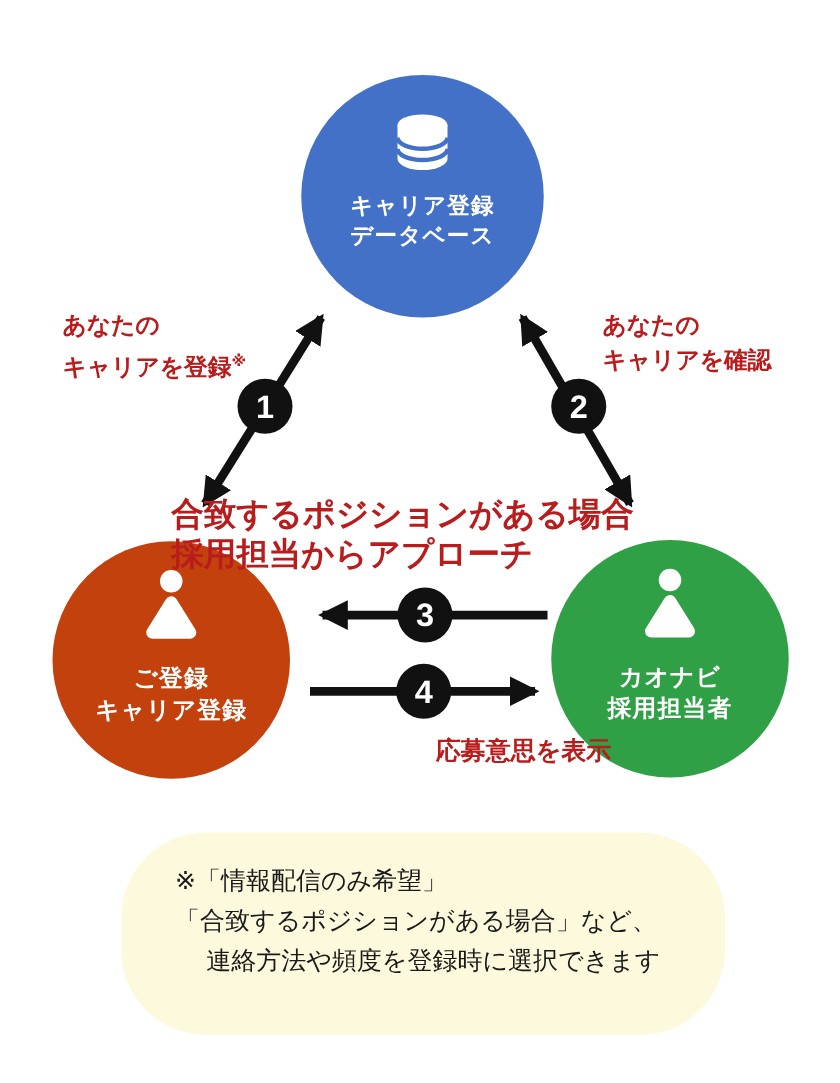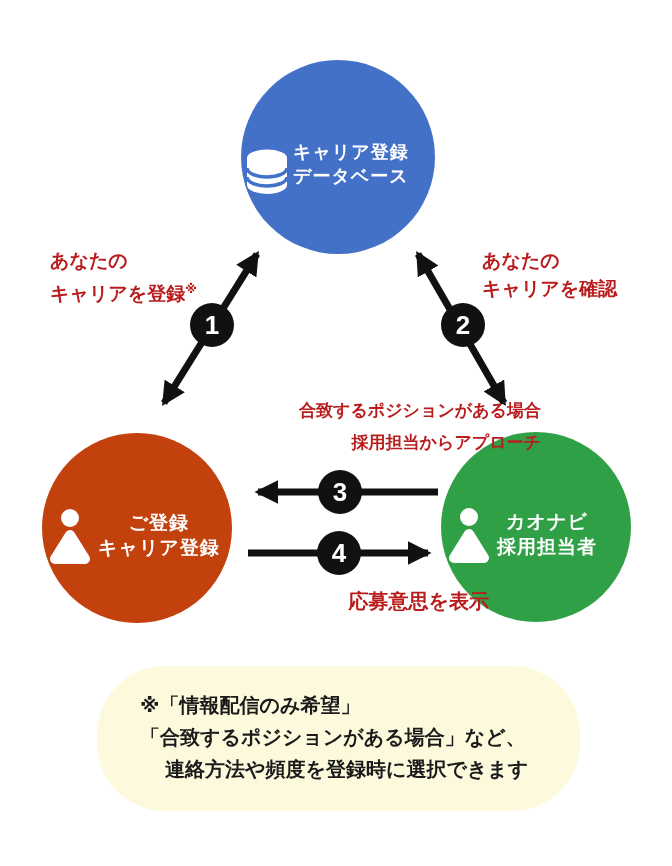--- a/index.html
+++ b/index.html
@@ -14,21 +14,21 @@
     height: 866px;
     background: #ffffff;
     border-radius: 24px;
     overflow: hidden;
   }
   
   .node {
     position: absolute;
     border-radius: 50%;
     display: flex;
-    flex-direction: row;
+    flex-direction: column;
     align-items: center;
     color: #ffffff;
     text-align: center;
   }
   .node-db {
     left: 241px; top: 60px;
     width: 194px; height: 194px;
     background: #4471C8;
     padding-top: 0;
   }
@@ -83,22 +83,22 @@
     text-align: left;
   }
   .label-confirm {
     left: 482px; top: 247px;
     font-size: 19px; line-height: 28px;
     text-align: left;
   }
   .label-approach {
     left: 137px; top: 395px;
     width: 404px;
-    font-size: 17px; line-height: 32px;
-    text-align: right;
+    font-size: 26px; line-height: 32px;
+    text-align: left;
   }
   .label-apply {
     left: 189px; top: 589px;
     width: 300px;
     font-size: 20px; line-height: 24px;
     text-align: right;
   }
   .sup {
     font-size: 12px;
     vertical-align: super;
@@ -112,28 +112,28 @@
   }
   .arrows line {
     stroke: #111111;
     stroke-width: 7;
   }
 
   
   .note {
     position: absolute;
     left: 97px; top: 666px;
-    width: 483px; height: 145px;
+    width: 483px; height: 162px;
     background: #FDF9DC;
     border-radius: 68px;
     box-sizing: border-box;
     padding: 23px 30px 0 43px;
     color: #1a1a1a;
     font-size: 20px;
-    font-weight: bold;
+    font-weight: normal;
     line-height: 32px;
   }
   .note-line-3 { margin-left: 25px; }
 </style>
 </head>
 <body>
 
 <div class="page">
 
   <svg class="arrows" width="672" height="866" viewBox="0 0 672 866">

